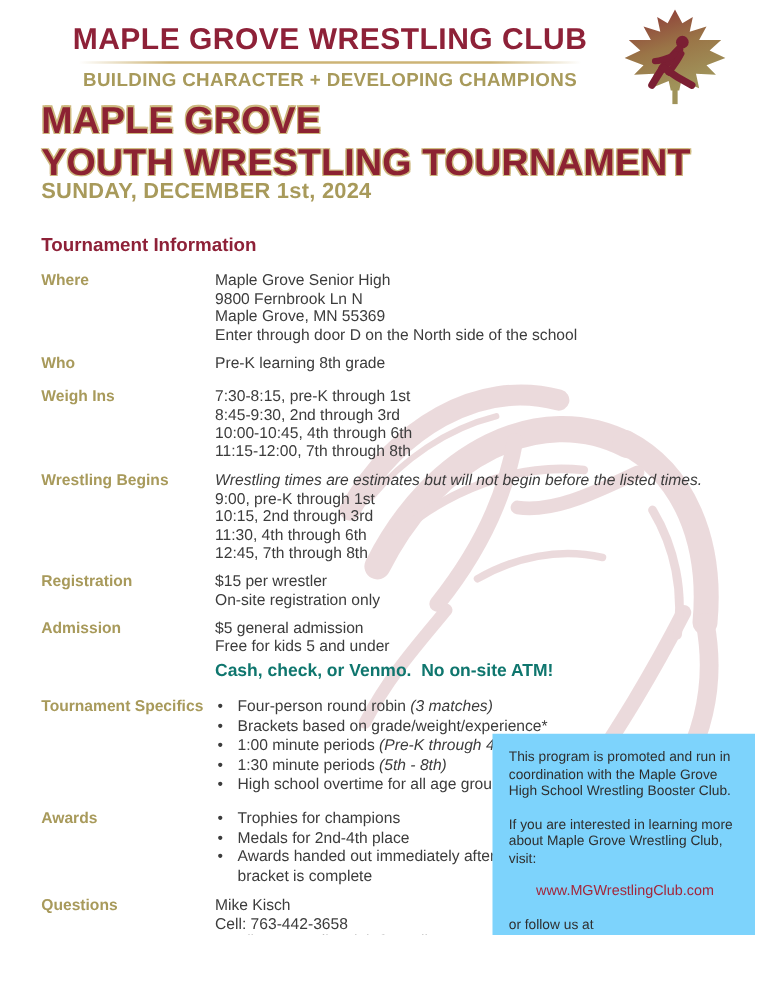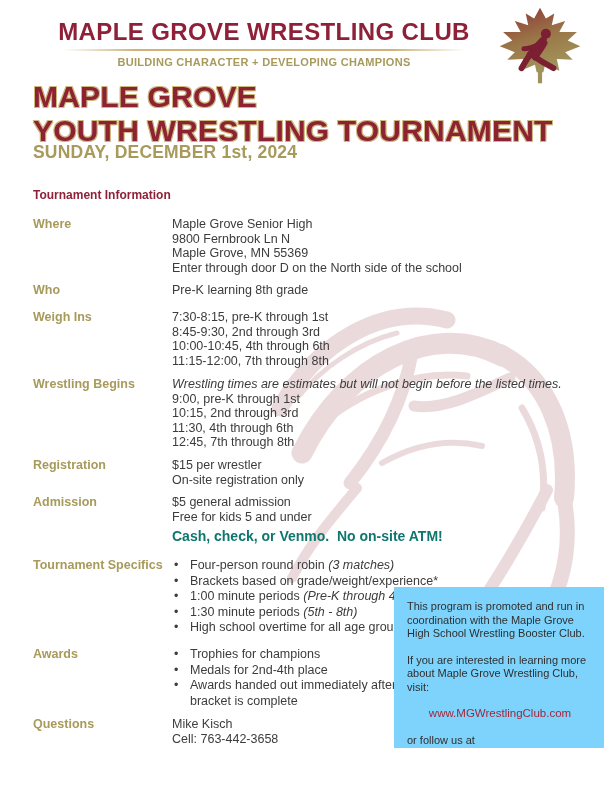--- a/index.html
+++ b/index.html
@@ -11,30 +11,30 @@
     font-family:"Liberation Sans","DejaVu Sans",sans-serif;
     color:#3c3c3c;
   }
   
   .watermark{position:absolute;left:262px;top:258px;width:350px;height:388px;opacity:.5;pointer-events:none;}
   
   .header{position:absolute;left:25px;top:18px;width:478px;text-align:center;}
   .club-name{font-size:24px;font-weight:bold;color:#8e2138;letter-spacing:.4px;display:inline-block;}
   .rule{height:2px;width:402px;margin:3px auto 5px auto;
         background:linear-gradient(90deg,rgba(205,180,118,0),#cdb476 18%,#cdb476 82%,rgba(205,180,118,0));}
-  .tagline{font-size:11px;font-weight:bold;color:#a89a5b;letter-spacing:.3px;}
+  .tagline{font-size:15px;font-weight:bold;color:#a89a5b;letter-spacing:.3px;}
   .logo{position:absolute;left:494px;top:6px;width:92px;height:84px;}
   
   .big-title{
     position:absolute;left:33px;top:80px;
     font-size:30px;font-weight:bold;line-height:34px;color:#8c2232;letter-spacing:.2px;
     text-shadow:-1px -1px 0 #cdb87e,1px -1px 0 #cdb87e,-1px 1px 0 #cdb87e,1px 1px 0 #cdb87e;
   }
   .event-date{position:absolute;left:33px;top:142px;font-size:17.5px;font-weight:bold;color:#a89a5b;letter-spacing:.2px;}
-  .info-heading{position:absolute;left:33px;top:188px;font-size:12px;font-weight:bold;color:#8e2138;}
+  .info-heading{position:absolute;left:33px;top:188px;font-size:15px;font-weight:bold;color:#8e2138;}
   
   .sec{position:absolute;left:0;right:0;}
   .sec .label{position:absolute;left:33px;top:0;width:136px;font-size:12.5px;font-weight:bold;color:#a89a5b;}
   .sec .content{margin-left:172px;font-size:12.5px;line-height:14.5px;color:#3c3c3c;}
   .ln{white-space:pre-wrap;}
   .it{font-style:italic;}
   .payment-note{position:absolute;left:172px;top:528px;font-size:14px;font-weight:bold;color:#0f766e;white-space:pre-wrap;}
   ul.blist{list-style:none;margin:0;padding:0;font-size:12.5px;line-height:15.5px;color:#3c3c3c;}
   ul.blist li{position:relative;padding-left:18px;}
   ul.blist li .dot{position:absolute;left:2px;top:0;}

